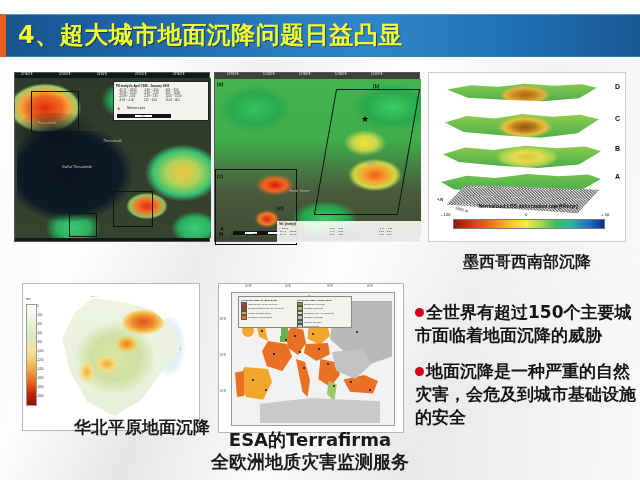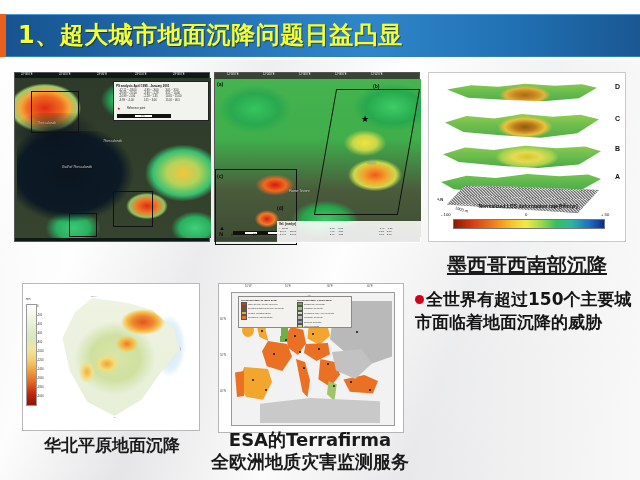--- a/index.html
+++ b/index.html
@@ -143,33 +143,33 @@
   .sw{display:inline-block;width:4px;height:2.4px;margin-right:1px;vertical-align:middle;border:.3px solid #555;}
   .dot{position:absolute;width:2px;height:2px;border-radius:50%;background:#111;}
   .esaxis{position:absolute;font-size:2.6px;color:#444;}
 
   
   #bullets{
     position:absolute;left:415px;top:288px;width:222px;
     font-family:"DejaVu Sans","Liberation Sans",sans-serif;
     color:#141414;
   }
-  .bullet{position:relative;font-size:17px;line-height:23px;font-weight:bold;margin-bottom:0px;}
+  .bullet{position:relative;font-size:17px;line-height:23px;font-weight:bold;margin-bottom:0px;margin-top:13px;}
   .bdot{display:inline-block;width:9px;height:9px;border-radius:50%;background:#d4001a;margin-right:2px;vertical-align:1px;}
 </style>
 </head>
 <body>
 
 <div id="slide">
   <div id="bgtex"></div>
 
   <div id="titlewrap">
     <div id="titlebar"></div>
     <div id="titleaccent"></div>
-    <div id="titletext">1、超大城市地面沉降问题日益凸显</div>
+    <div id="titletext">4、超大城市地面沉降问题日益凸显</div>
   </div>
 
   <div class="panel" id="fig-greece">
     <div id="gr-land"></div>
     <div id="gr-sea"></div>
     <div id="gr-sea2"></div>
 
     <div class="gr-box" style="left:16px;top:18px;width:46px;height:40px;"></div>
     <div class="gr-box" style="left:98px;top:118px;width:38px;height:34px;"></div>
     <div class="gr-box" style="left:54px;top:140px;width:26px;height:22px;"></div>
@@ -313,21 +313,21 @@
     <div class="mexaxis" style="left:26px;top:134px;transform:rotate(16deg);">1900 m</div>
     <div class="mexaxis" style="left:124px;top:130px;transform:rotate(-18deg);">1300 m</div>
     <div class="mexaxis" style="left:8px;top:124px;font-weight:bold;">↖N</div>
 
     <div id="mex-cb-title">Normalized LOS deformation rate [mm/yr]</div>
     <div class="cbl" style="left:12px;">- 100</div>
     <div class="cbl" style="left:96px;">0</div>
     <div class="cbl" style="left:172px;">+ 50</div>
     <div id="mex-cb"></div>
   </div>
-  <div class="cap" style="left:428px;top:252px;width:198px;font-size:20px;text-decoration:underline;">墨西哥西南部沉降</div>
+  <div class="cap" style="left:428px;top:252px;width:198px;font-size:16px;">墨西哥西南部沉降</div>
 
   <div class="panel" id="fig-ncp">
     <div id="ncp-plot">
       <div id="ncp-sea"></div>
       <div id="ncp-shape"></div>
       <div style="position:absolute;left:16px;top:6px;width:128px;height:122px;border:0;
         clip-path:polygon(30% 0%,58% 4%,78% 10%,96% 26%,100% 44%,86% 62%,70% 86%,48% 100%,26% 88%,12% 62%,6% 34%,16% 12%);
         box-shadow:inset 0 0 0 .6px #8a8a8a;"></div>
     </div>
     <div id="ncp-scale"></div>
@@ -337,21 +337,21 @@
     <div class="ncp-tick" style="top:39px;">-400</div>
     <div class="ncp-tick" style="top:48px;">-600</div>
     <div class="ncp-tick" style="top:57px;">-800</div>
     <div class="ncp-tick" style="top:66px;">-1000</div>
     <div class="ncp-tick" style="top:75px;">-1200</div>
     <div class="ncp-tick" style="top:84px;">-1400</div>
     <div class="ncp-tick" style="top:93px;">-1600</div>
     <div class="ncp-tick" style="top:102px;">-1800</div>
     <div class="ncp-tick" style="top:111px;">-2000</div>
   </div>
-  <div class="cap" style="left:14px;top:434px;width:196px;font-size:17px;">华北平原地面沉降</div>
+  <div class="cap" style="left:14px;top:416px;width:196px;font-size:17px;text-align:right;">华北平原地面沉降</div>
 
   <div class="panel" id="fig-esa">
     <div id="esa-plot">
       <div id="esa-sea"></div>
 
       <div class="ctry" style="left:6px;top:74px;width:34px;height:34px;background:#f2a62e;clip-path:polygon(18% 0,88% 6%,100% 44%,74% 96%,24% 88%,0 46%);"></div>
       <div class="ctry" style="left:3px;top:78px;width:9px;height:26px;background:#ea7024;clip-path:polygon(0 6%,100% 0,100% 96%,22% 100%);"></div>
 
       <div class="ctry" style="left:30px;top:48px;width:30px;height:30px;background:#ea7024;clip-path:polygon(20% 0,84% 10%,100% 52%,68% 100%,16% 84%,0 34%);"></div>
 
@@ -423,14 +423,17 @@
     <div class="esaxis" style="left:1px;top:70px;">50°N</div>
     <div class="esaxis" style="left:1px;top:106px;">40°N</div>
   </div>
   <div class="cap" style="left:204px;top:450px;width:212px;font-size:18px;">全欧洲地质灾害监测服务</div>
   <div class="cap" style="left:210px;top:428px;width:200px;font-size:18px;">ESA的Terrafirma</div>
 
   <div id="bullets">
     <div class="bullet">
       <span class="bdot"></span><span>全世界有超过150个主要城市面临着地面沉降的威胁</span>
     </div>
+    <div class="bullet">
+      <span class="bdot"></span><span>地面沉降是一种严重的自然灾害，会危及到城市基础设施的安全</span>
+    </div>
   </div>
 </div>
 
 </body></html>

